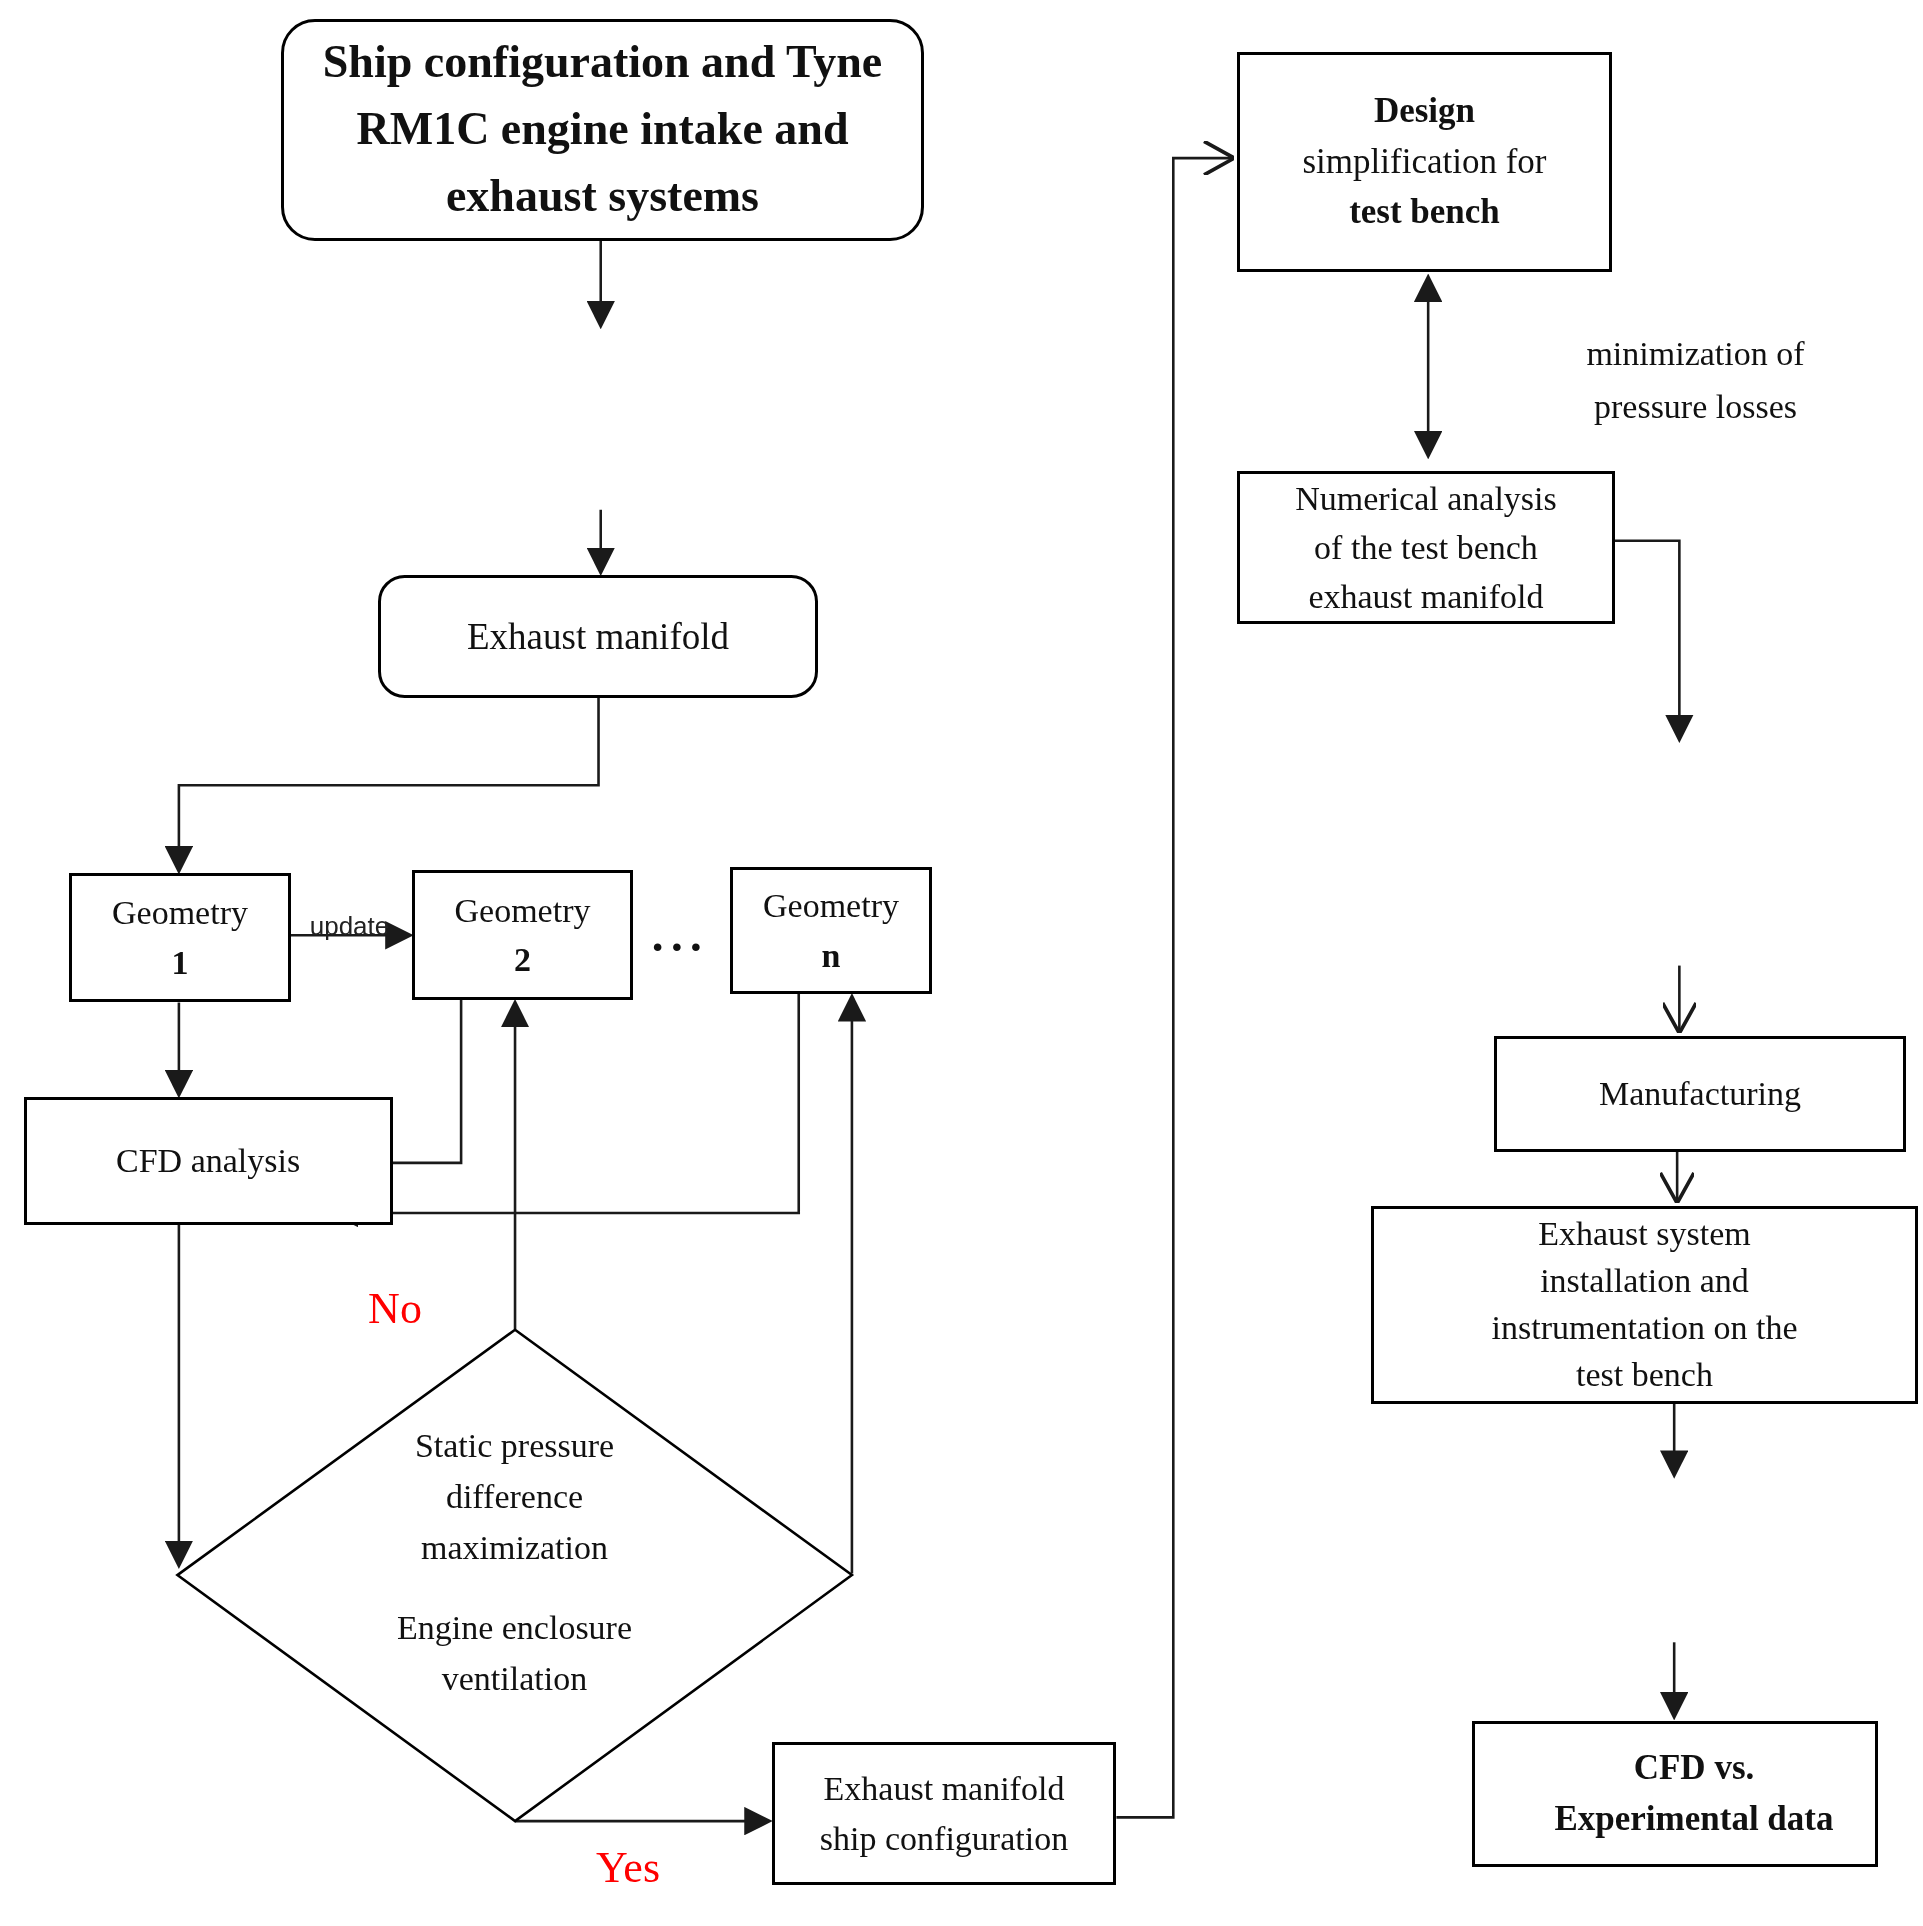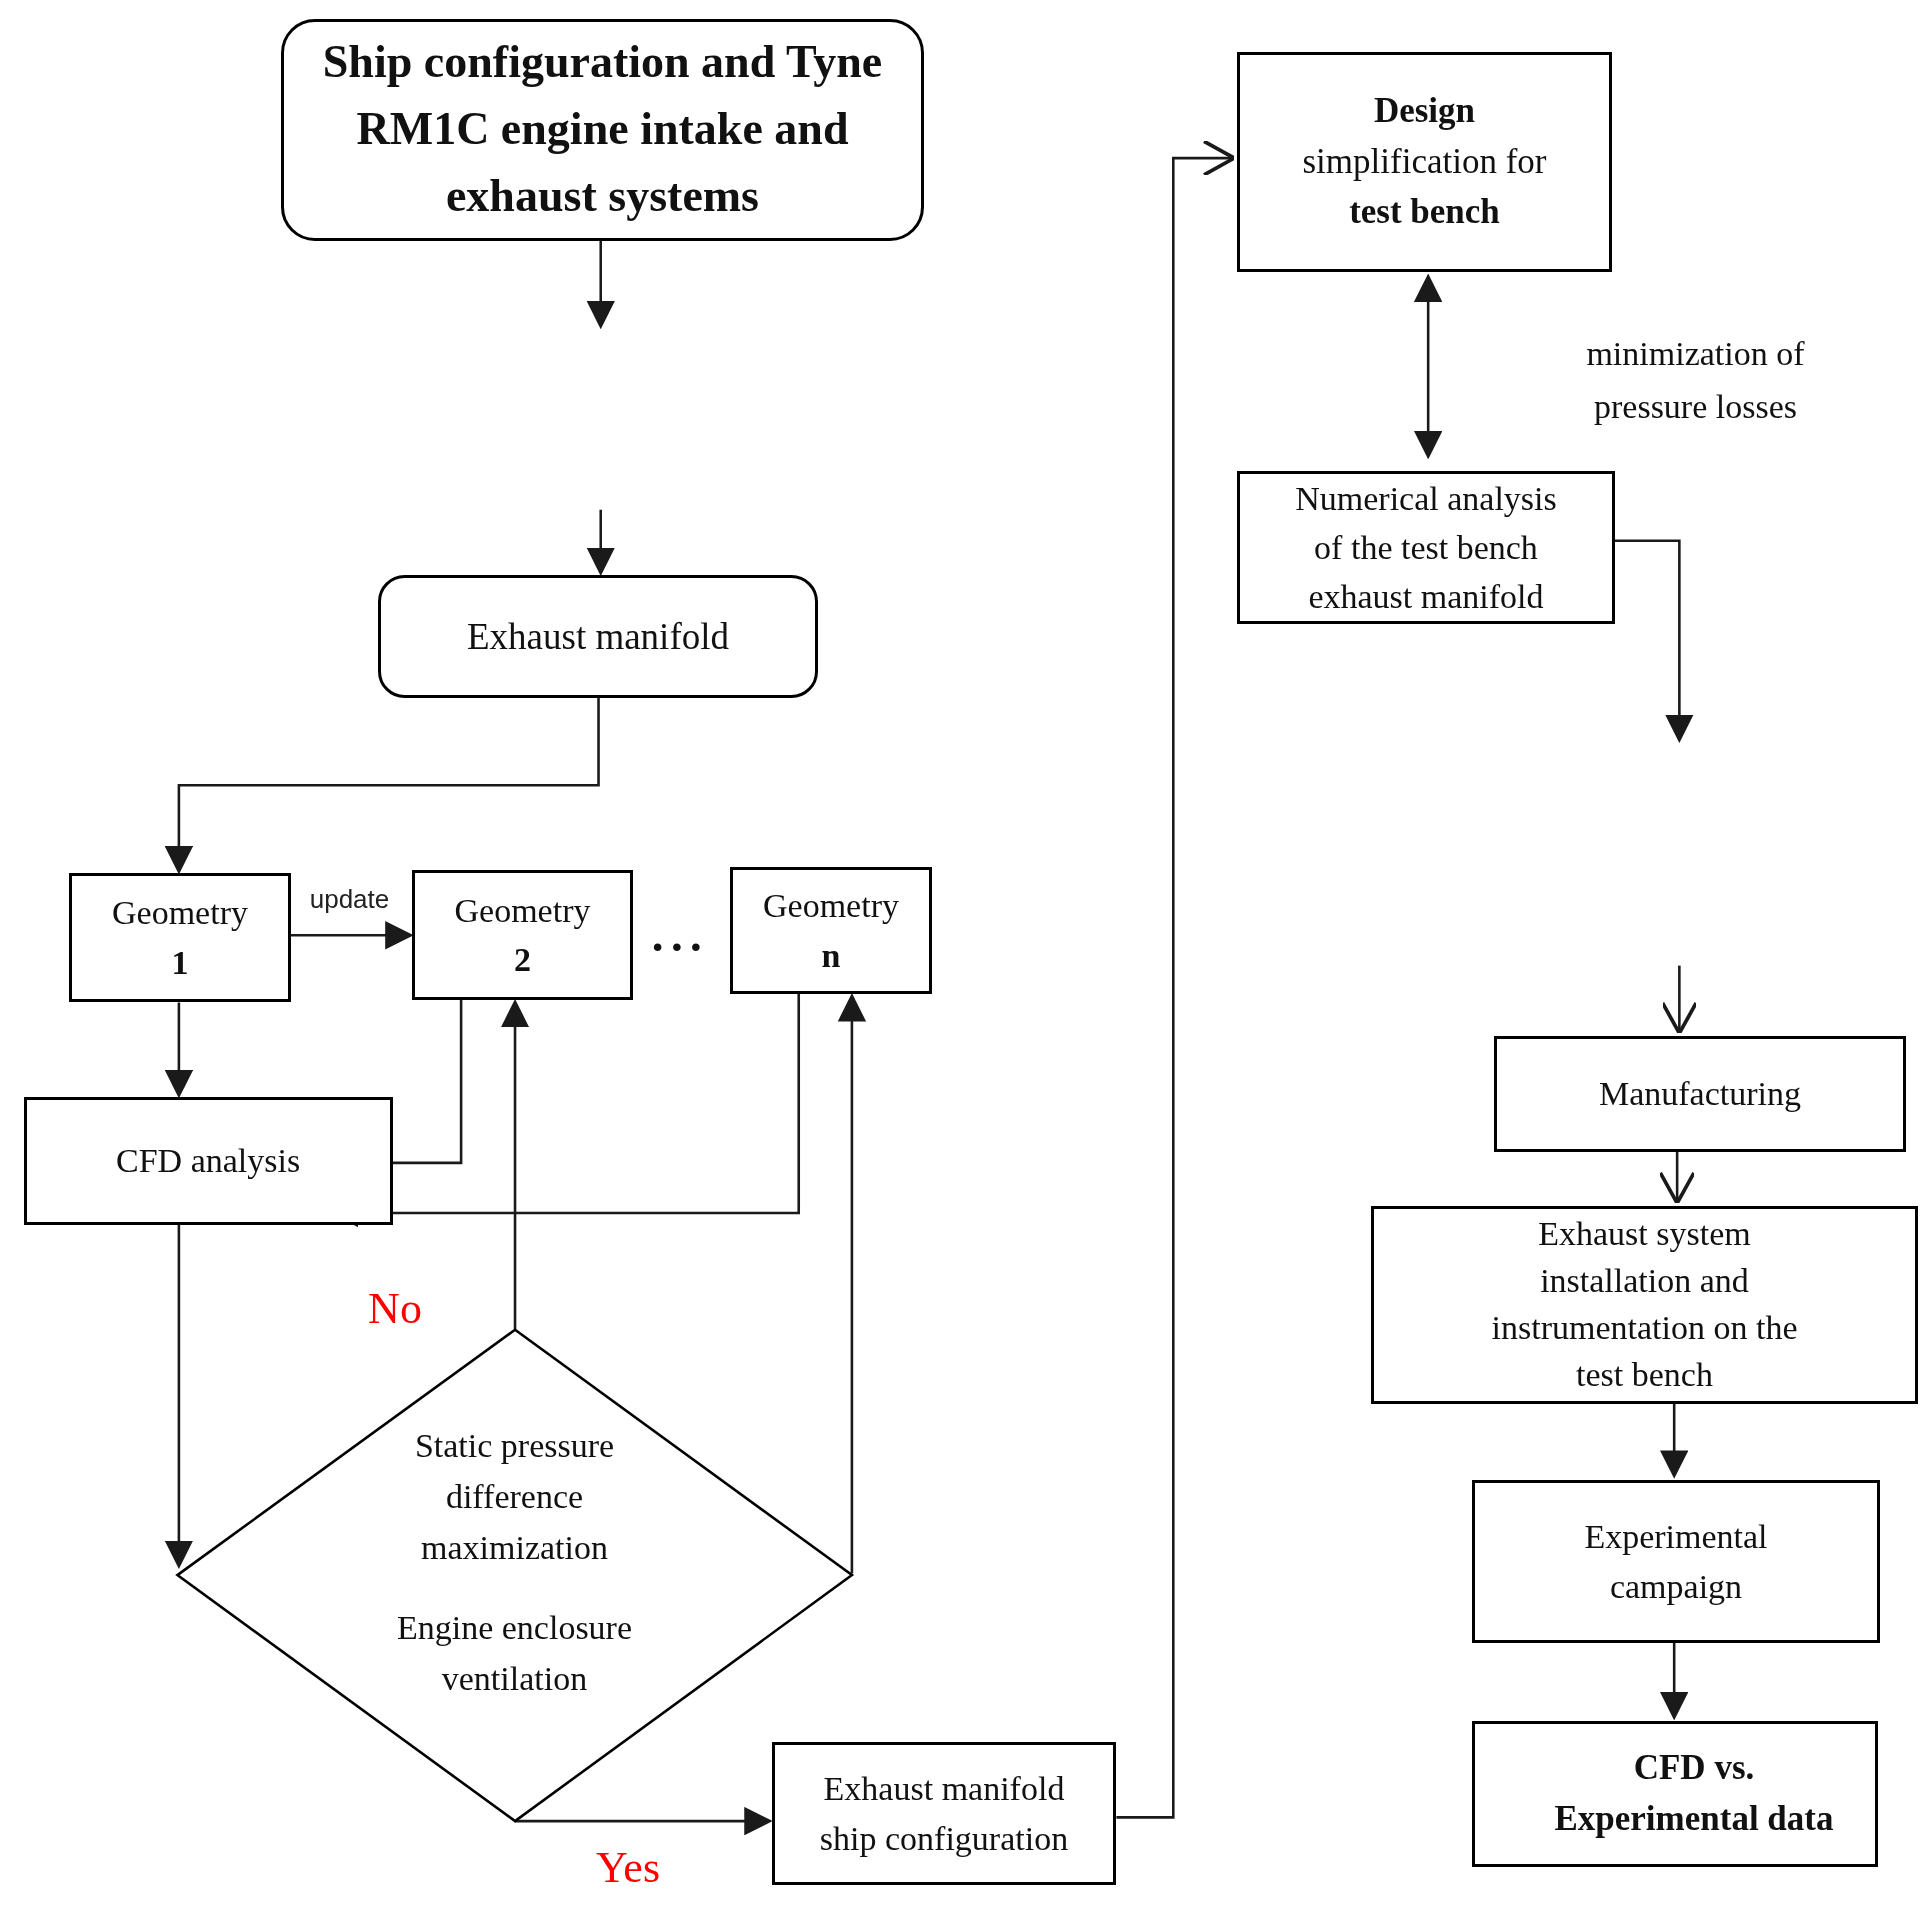--- a/index.html
+++ b/index.html
@@ -100,21 +100,21 @@
     <span class="txt">Ship configuration and Tyne
 RM1C engine intake and
 exhaust systems</span>
   </div>
 
 
   <div class="node rounded f50" style="left:378px;top:575px;width:440px;height:123px;border-radius:26.6px;">
     <span class="txt">Exhaust manifold</span>
   </div>
 
-  <span class="label update" style="left:294px;top:881px;width:111px;">update</span>
+  <span class="label update" style="left:294px;top:908px;width:111px;">update</span>
 
   <div class="node thick f46" style="left:69px;top:873px;width:222px;height:129px;">
     <div>
       <span class="blk">Geometry</span>
       <span class="blk b">1</span>
     </div>
   </div>
 
   <div class="node thick f46" style="left:412px;top:870px;width:221px;height:130px;">
     <div>
@@ -174,24 +174,20 @@
     <span class="txt">Manufacturing</span>
   </div>
 
   <div class="node thick f46" style="left:1371px;top:1206px;width:547px;height:198px;">
     <span class="txt" style="line-height:1.38;">Exhaust system
 installation and
 instrumentation on the
 test bench</span>
   </div>
 
-  <div class="node f46" style="left:1472px;top:1480px;width:408px;height:163px;">
-    <span class="txt">Experimental
-campaign</span>
-  </div>
 
   <div class="node f48 b" style="left:1472px;top:1721px;width:406px;height:146px;padding-left:38px;">
     <span class="txt">CFD vs.
 Experimental data</span>
   </div>
 
 </div>
 
 
 </body></html>

